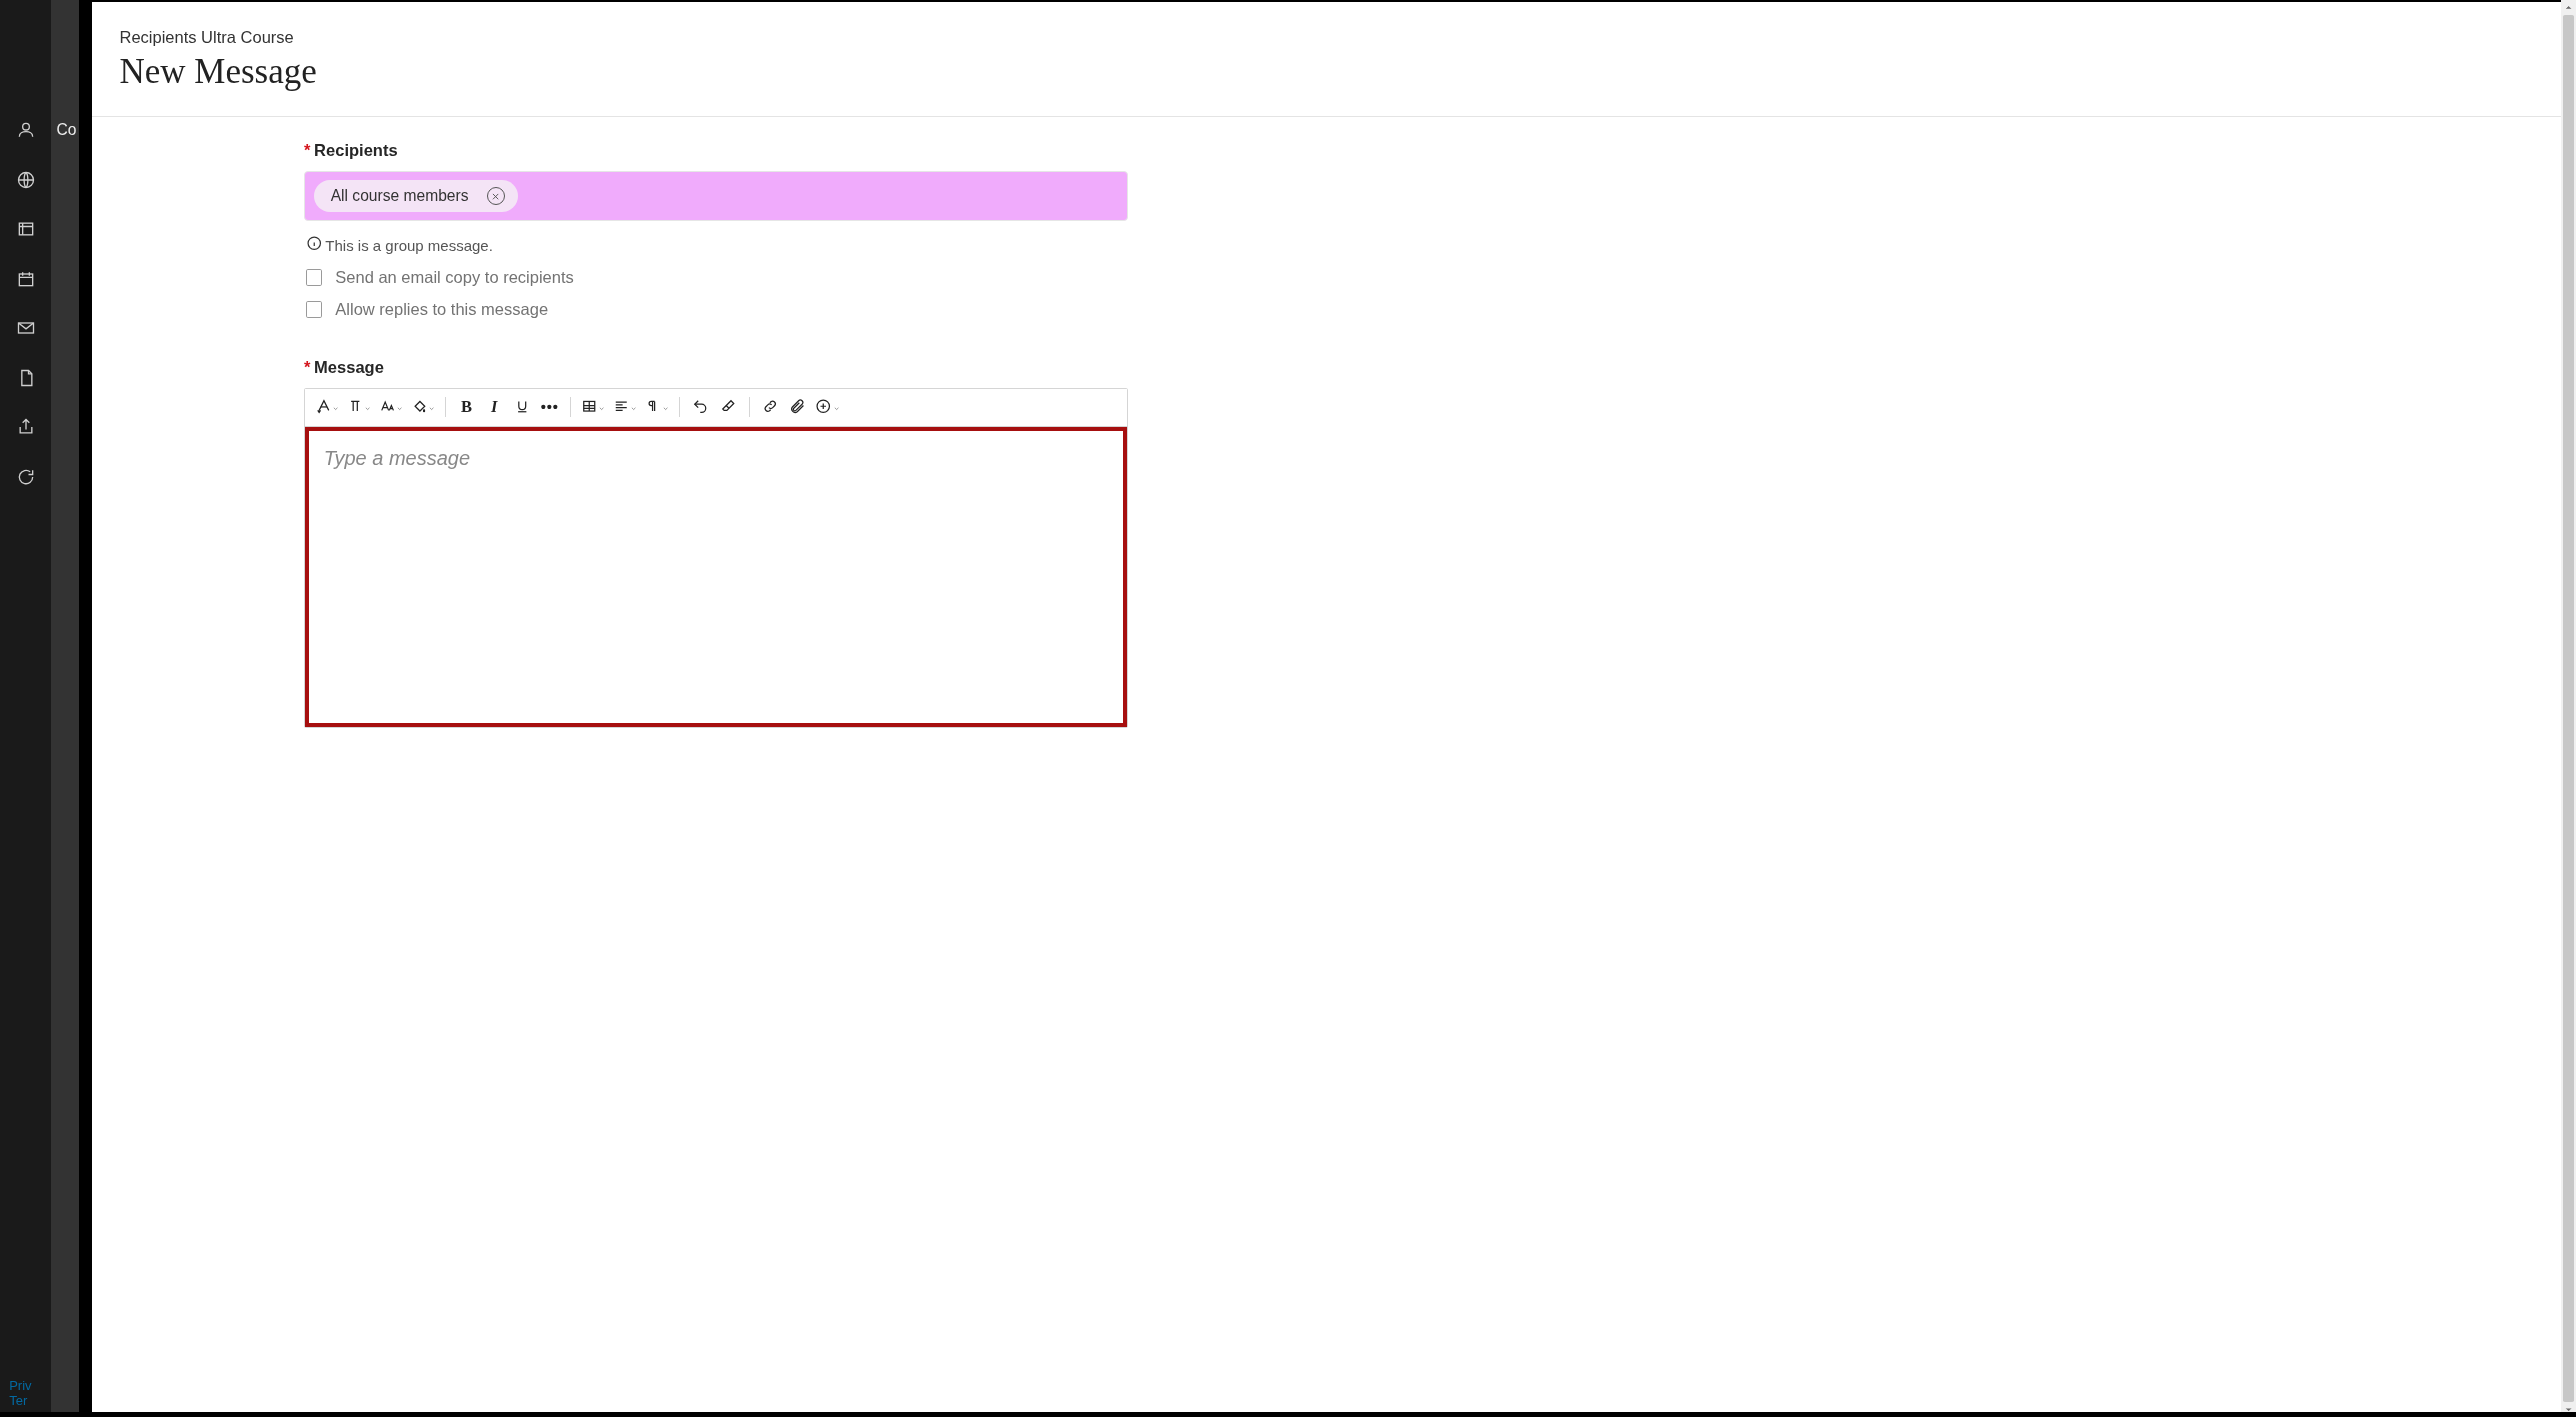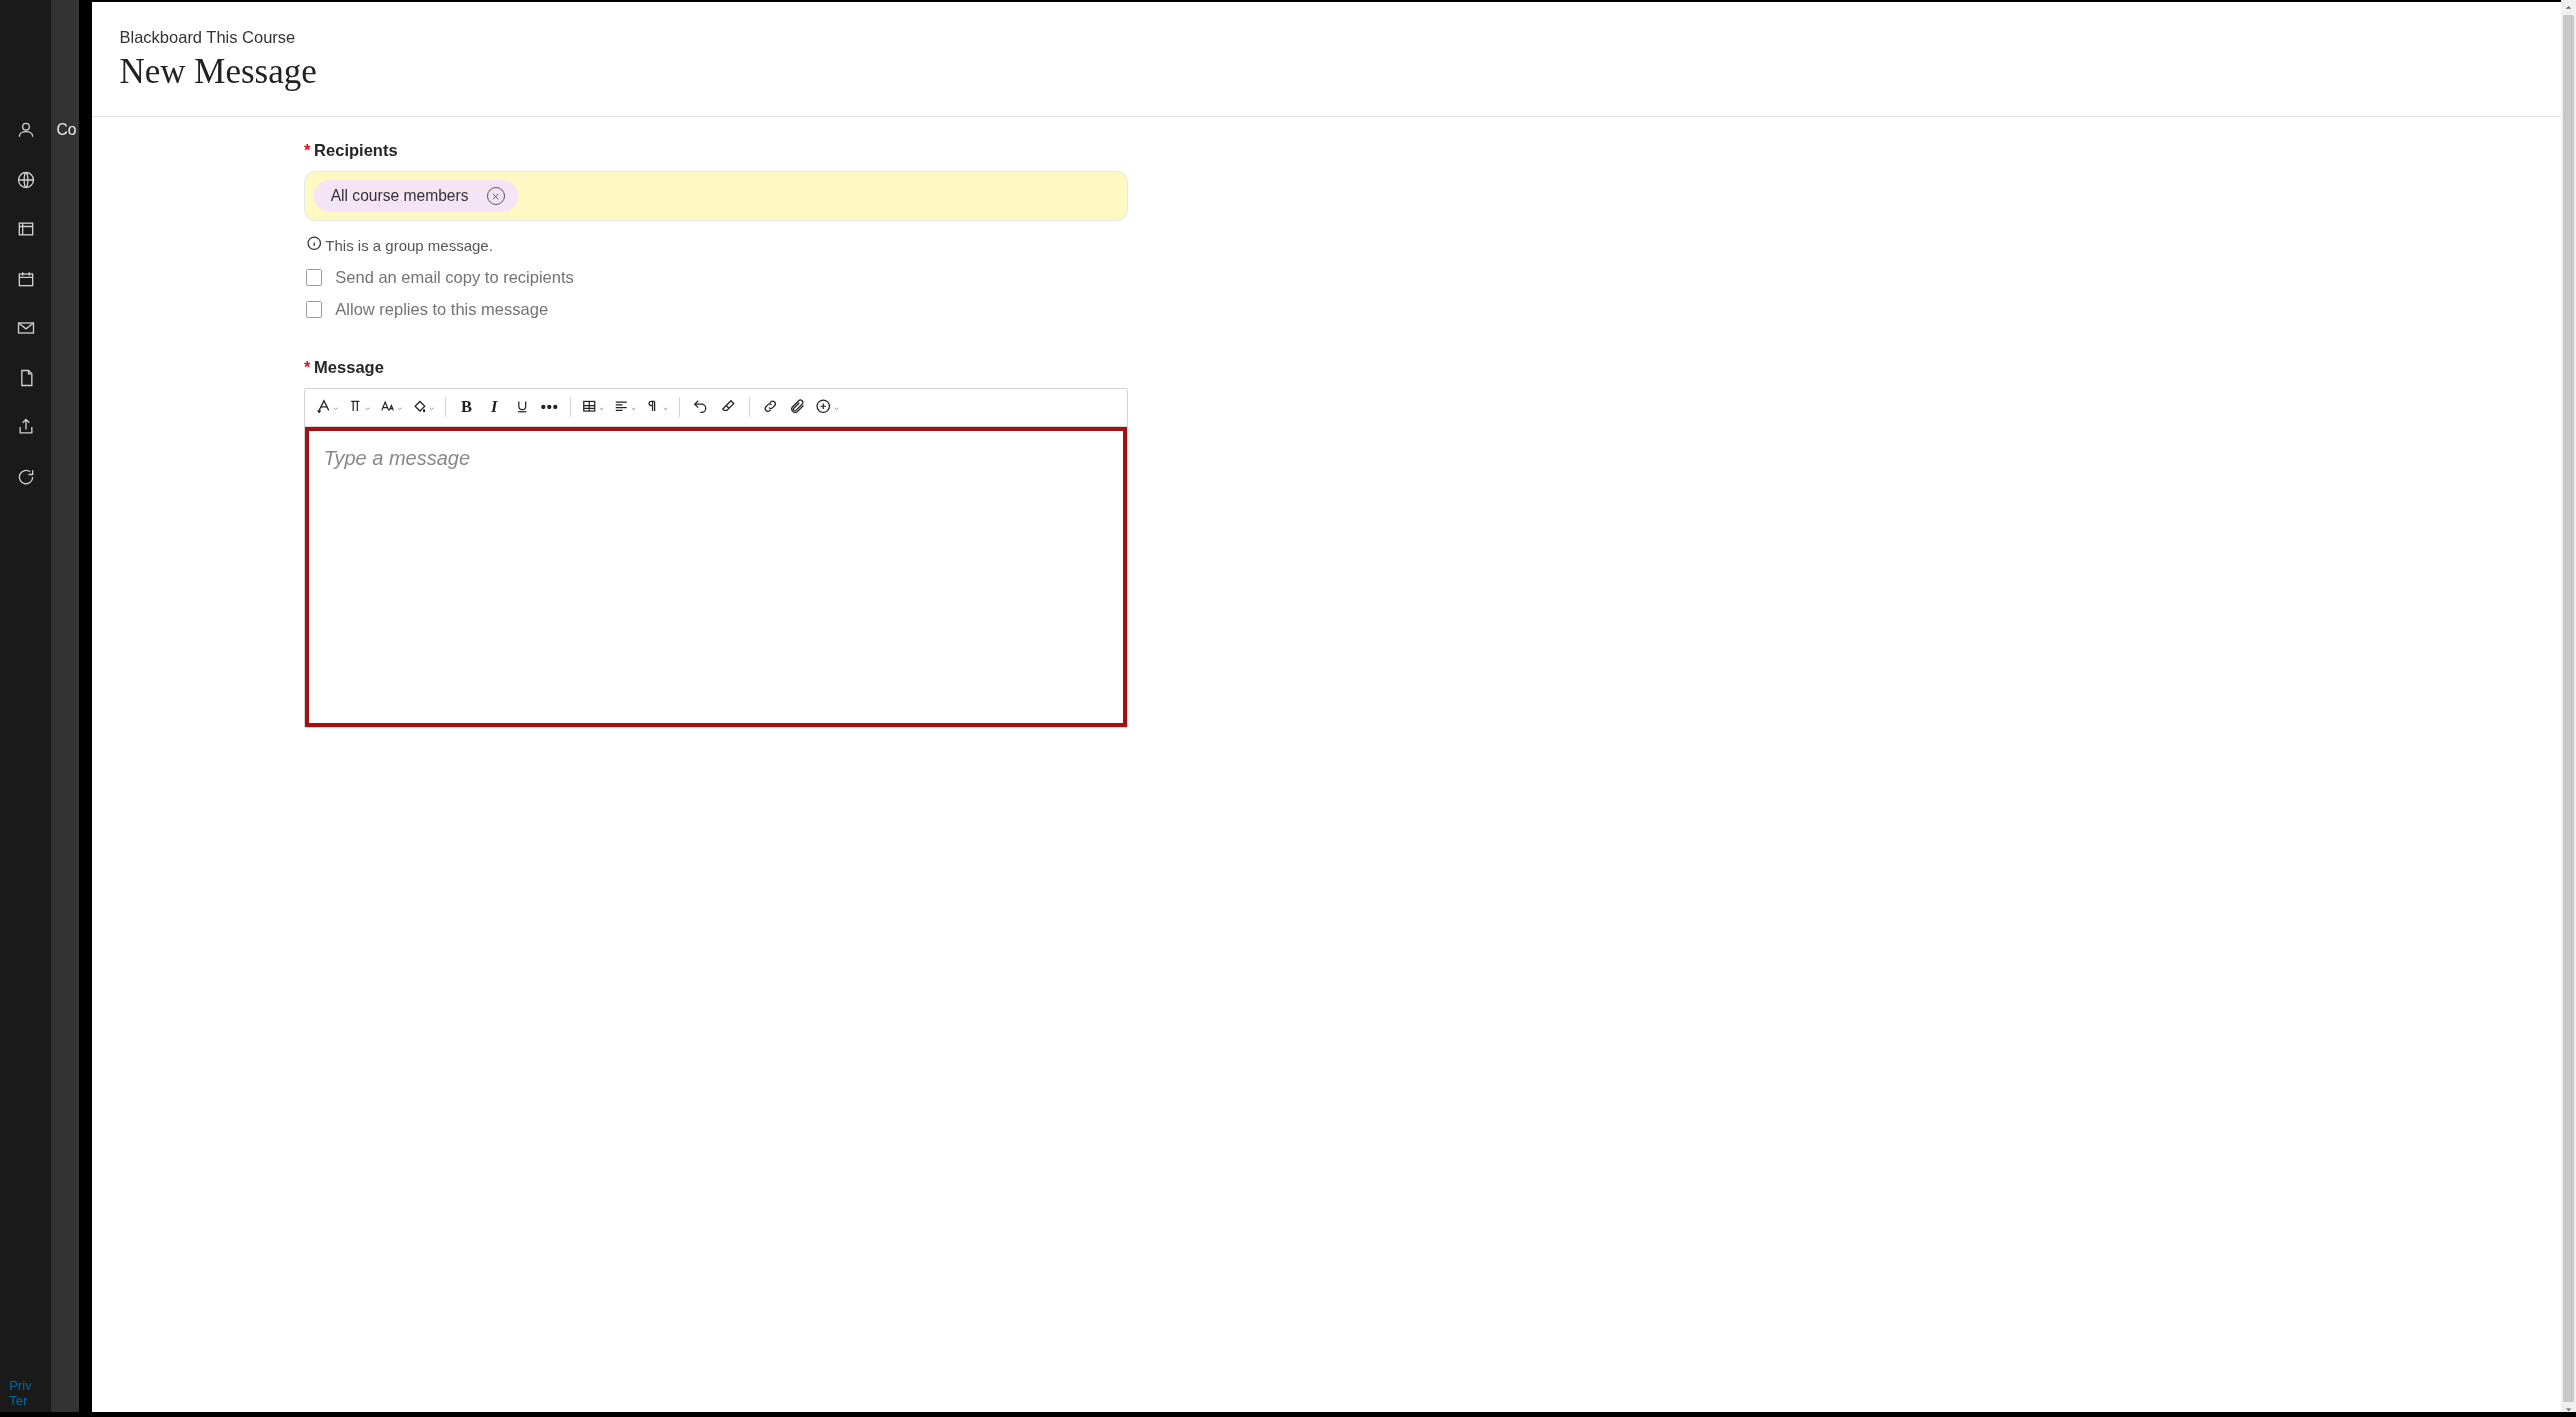--- a/index.html
+++ b/index.html
@@ -66,23 +66,23 @@
   }
   .form-col {
     width: 824px;
     margin-left: 212px;
   }
 
   .field-label { font-size:16.5px; font-weight:700; color:#262626; margin-bottom:11px;}
   .req { color:#d4161e; font-weight:700; margin-right:3.7px;}
 
   .recipients-box {
-    background:#fef9c3;
+    background:#f0abfc;
     border:0.9px solid #e6e6e6;
-    border-radius:11px;
+    border-radius:4px;
     padding:7.3px 9.2px;
     display:flex;
     align-items:center;
     gap:7.3px;
   }
   .chip {
     background:#f4e4f6;
     border-radius:18.3px;
     padding:7.3px 13px 7.3px 16.5px;
     display:flex; align-items:center; gap:18.3px;
@@ -208,21 +208,21 @@
   <div>Ter</div>
 </div>
 
 <div class="dim-panel">
   <div class="dim-panel-text">Co</div>
 </div>
 
 <div class="modal">
 
   <div class="modal-header">
-    <div class="breadcrumb">Blackboard This Course</div>
+    <div class="breadcrumb">Recipients Ultra Course</div>
     <div class="page-title">New Message</div>
   </div>
 
   <div class="modal-body">
     <div class="form-col">
 
       <div class="field-label">
         <span class="req">*</span><span>Recipients</span>
       </div>
 

